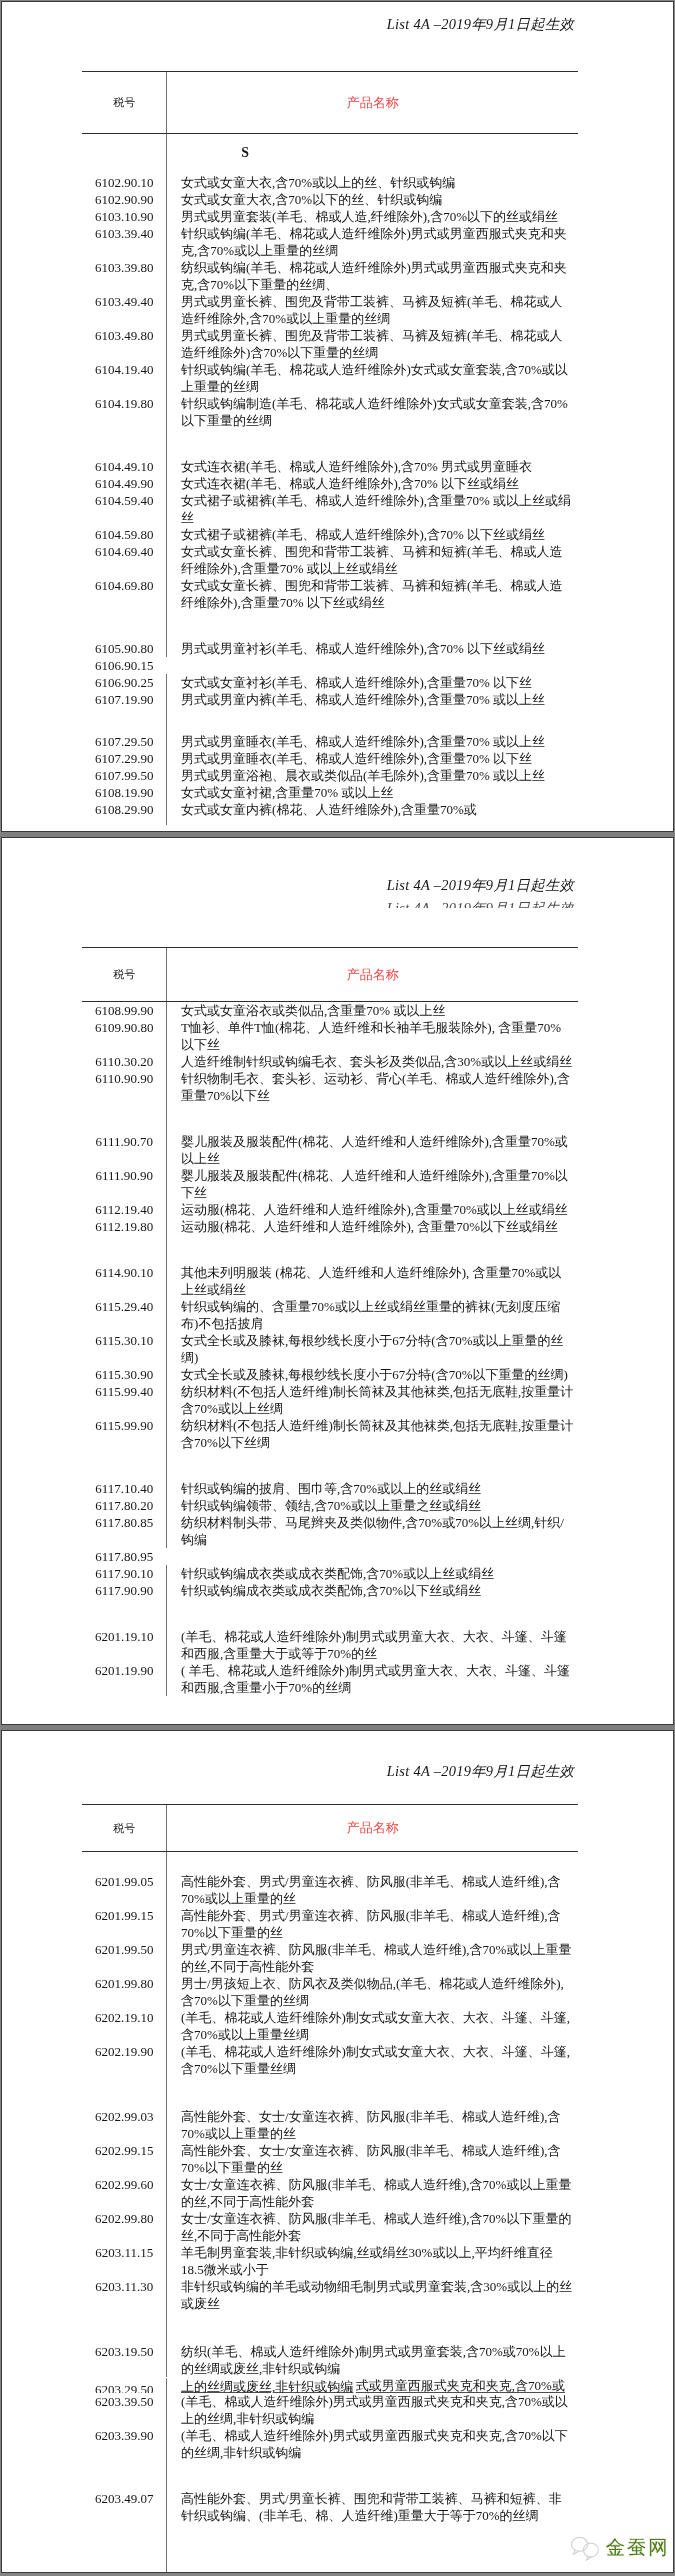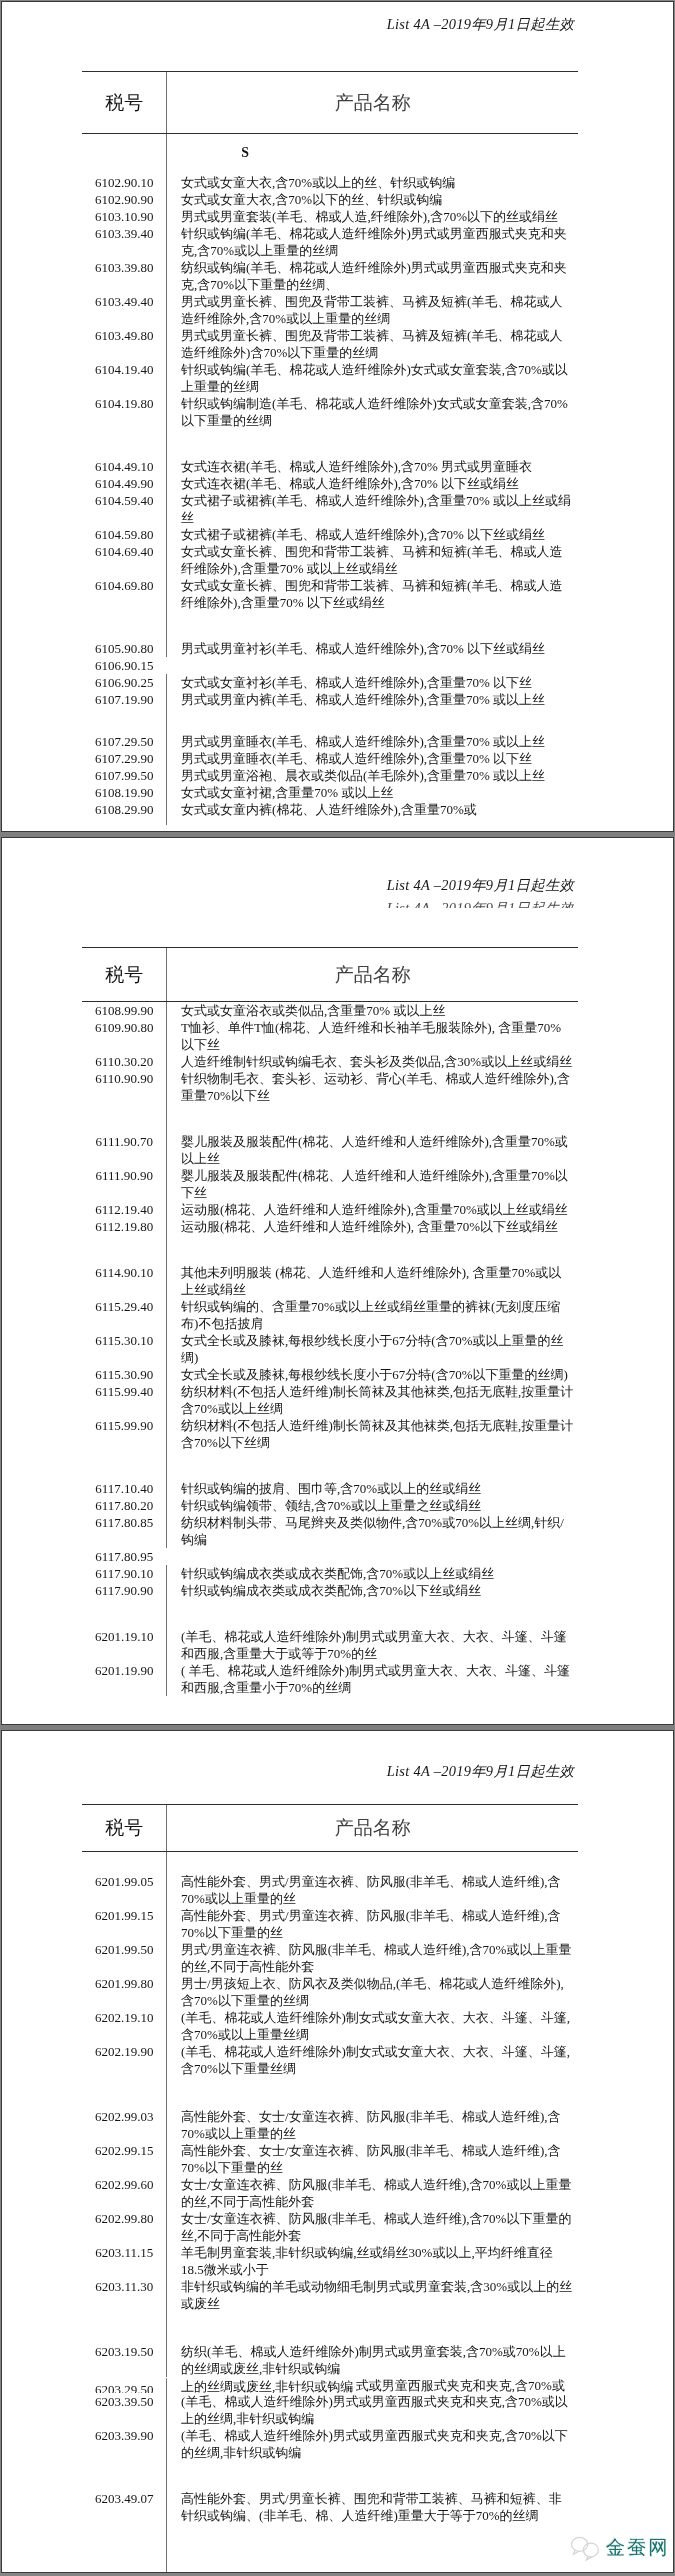--- a/index.html
+++ b/index.html
@@ -17,33 +17,33 @@
   .p3 .title { top:31px; }
   .title-clip { position:absolute; right:99px; top:61px; height:8.8px; overflow:hidden; font-size:14.4px; font-style:italic; color:#4a4a4a; white-space:nowrap; letter-spacing:0.3px; }
   .tablewrap { position:absolute; left:80px; width:496px; }
   .p1 .tablewrap { top:69px; }
   .p2 .tablewrap { top:109px; }
   .p3 .tablewrap { top:73px; }
   .thead { display:flex; border-top:1.3px solid #2d2d2d; border-bottom:1.3px solid #2d2d2d; }
   .p1 .thead { height:63px; }
   .p2 .thead { height:55px; }
   .p3 .thead { height:48px; }
-  .thc { width:84px; display:flex; align-items:center; justify-content:center; font-size:19px; color:#101010; }
-  .thn { flex:1; border-left:0.6px solid #6f6f6f; display:flex; align-items:center; justify-content:center; font-size:19px; color:#404040; }
+  .thc { width:84px; display:flex; align-items:center; justify-content:center; font-size:11px; color:#101010; }
+  .thn { flex:1; border-left:0.6px solid #6f6f6f; display:flex; align-items:center; justify-content:center; font-size:13px; color:#ef4444; }
   .tr { display:flex; align-items:stretch; }
   .tdc { width:84px; flex:none; text-align:center; font-size:13px; line-height:17px; color:#161616; }
   .tdd { flex:1; border-left:0.6px solid #6f6f6f; padding:0 5px 0 13.8px; font-size:13px; line-height:17px; color:#161616; }
   .tr.sp .tdd, .tr.sp .tdc { font-size:0; }
   .marker { font-weight:bold; font-size:13.8px; padding-top:10px; padding-bottom:12.5px; padding-left:74px; }
-  .tr.glitch { height:15.6px; overflow:hidden; }
+  .tr.glitch { height:15.6px; overflow:hidden;text-decoration:underline; }
   .tr.glitch .tdc { transform:translateY(4.4px); }
   .tr.glitch .tdd { transform:translateY(1.3px); white-space:nowrap; }
   .ov { position:relative; top:-1.3px; margin-left:2.5px;margin-top:28px; }
   .watermark { position:absolute; right:3.8px; bottom:10px; display:flex; align-items:center; }
-  .wm-text { font-size:19.4px; color:#0f766e; letter-spacing:1.9px; text-shadow:0.6px 0.6px 0 rgba(255,255,255,0.9), -0.6px -0.6px 0 rgba(0,0,0,0.12); }
+  .wm-text { font-size:19.4px; color:#4d7c0f; letter-spacing:1.9px; text-shadow:0.6px 0.6px 0 rgba(255,255,255,0.9), -0.6px -0.6px 0 rgba(0,0,0,0.12); }
   .wm-logo { margin-right:3.8px; opacity:0.85; }
 </style>
 </head>
 <body>
 
 <div class="canvas">
 
   <div class="page p1">
     <div class="title">List 4A –2019年9月1日起生效</div>
     <div class="tablewrap">

